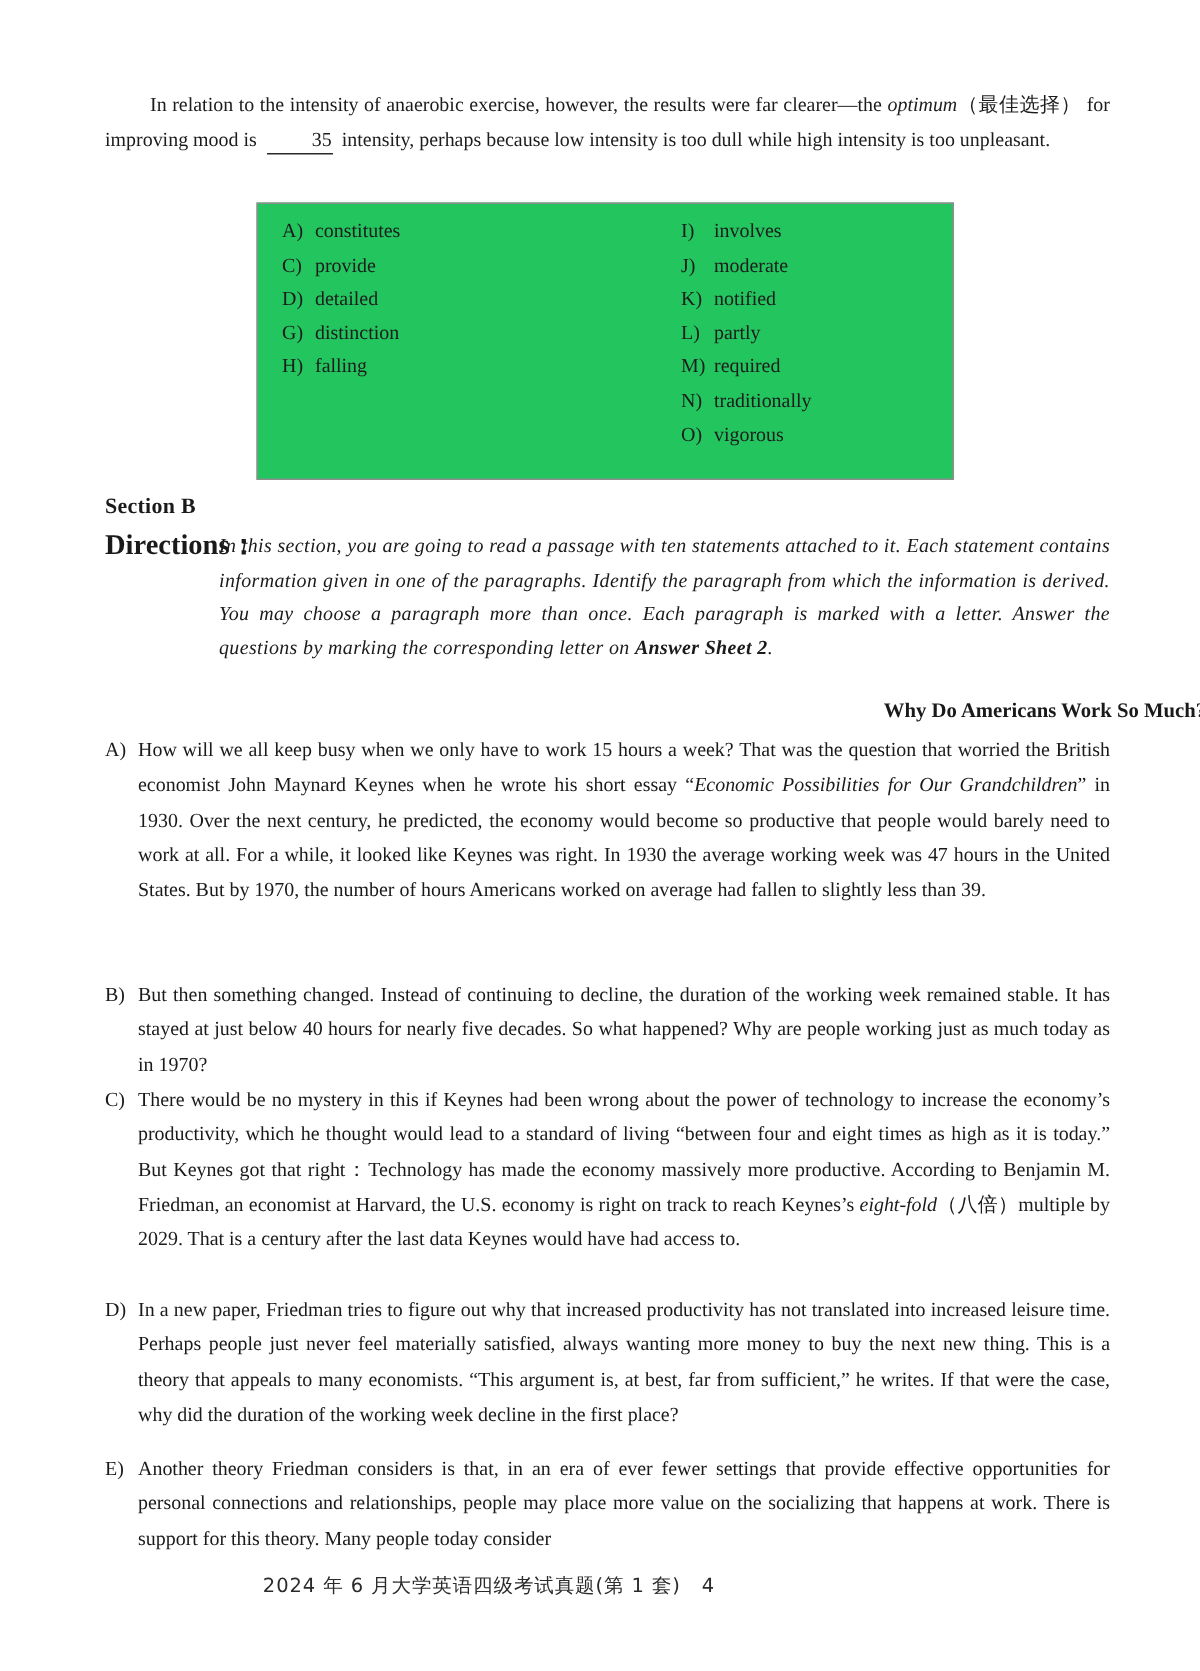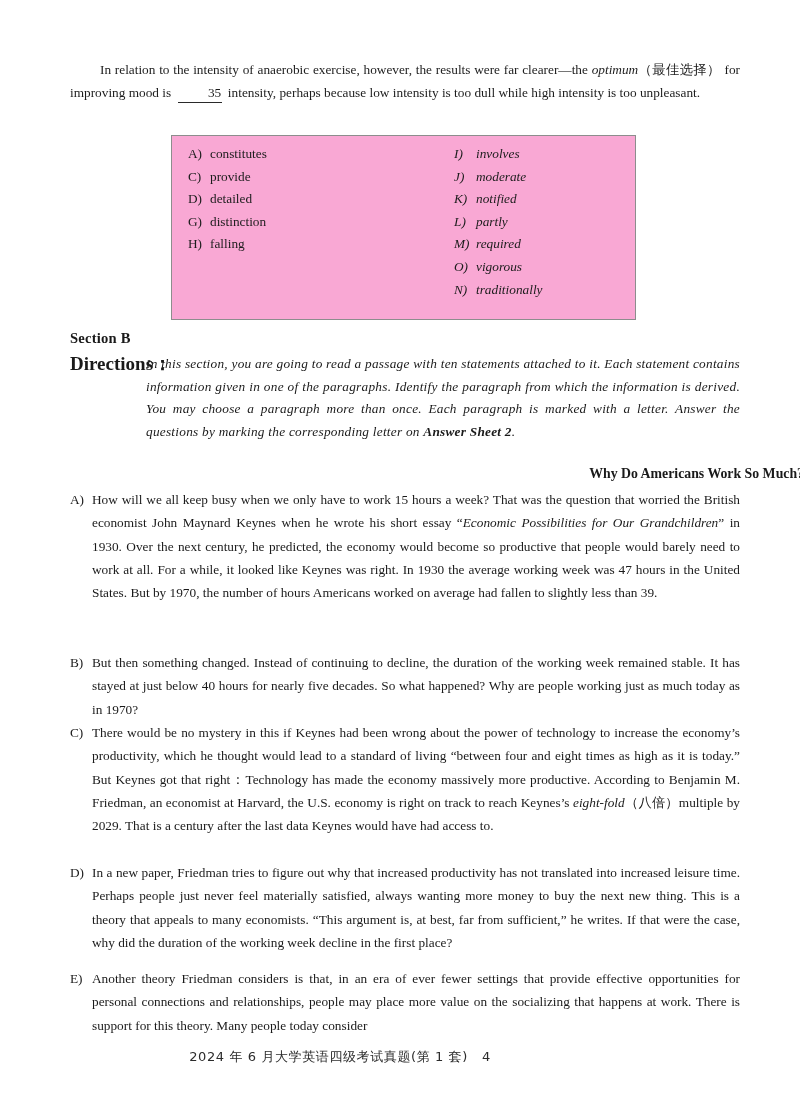--- a/index.html
+++ b/index.html
@@ -54,33 +54,33 @@
 
   
   .options-box {
     position: absolute;
     left: 167px;
     top: 135px;
     width: 465px;
     height: 185px;
     border: 1px solid #8d8d8d;
     box-sizing: border-box;
-    background: #f9a8d4;
+    background: #22c55e;
   }
   .options-grid {
     position: absolute;
     left: 16px;
     top: 7px;
     width: 440px;
     display: flex;
   }
   .opt-col {
     width: 50%;
   }
-  .opt-col.right { padding-left: 46px; box-sizing: border-box; font-style: italic; }
+  .opt-col.right { padding-left: 46px; box-sizing: border-box; }
   .opt-item {
     font-size: 13.3px;
     line-height: 22.6px;
     white-space: nowrap;
     color: #1c1c1c;
   }
   .opt-letter { display: inline-block; min-width: 22px; }
 
   
   .section-head {
@@ -153,21 +153,20 @@
   .footer {
     position: absolute;
     left: 0;
     top: 1048px;
     width: 644px;
     text-align: center;
     font-size: 13px;
     color: #2b2b2b;
     font-family: "DejaVu Sans", "Liberation Sans", sans-serif;
     letter-spacing: 0.6px;
-    margin-left: 14px;
   }
   .footer .pg { margin-left: 14px; }
 </style>
 </head>
 <body>
 
 <div class="page">
 
   <div class="para lead">
     <span>In relation to the intensity of anaerobic exercise, however, the results were far clearer—the </span><span class="ital">optimum</span><span>（最佳选择）</span><span> for improving mood is </span><span class="blank-ans">35</span><span> intensity, perhaps because low intensity is too dull while high intensity is too unpleasant.</span>
@@ -181,22 +180,22 @@
         <div class="opt-item"><span class="opt-letter">D)</span><span>detailed</span></div>
         <div class="opt-item"><span class="opt-letter">G)</span><span>distinction</span></div>
         <div class="opt-item"><span class="opt-letter">H)</span><span>falling</span></div>
       </div>
       <div class="opt-col right">
         <div class="opt-item"><span class="opt-letter">I)</span><span>involves</span></div>
         <div class="opt-item"><span class="opt-letter">J)</span><span>moderate</span></div>
         <div class="opt-item"><span class="opt-letter">K)</span><span>notified</span></div>
         <div class="opt-item"><span class="opt-letter">L)</span><span>partly</span></div>
         <div class="opt-item"><span class="opt-letter">M)</span><span>required</span></div>
+        <div class="opt-item"><span class="opt-letter">N)</span><span>traditionally</span></div>
         <div class="opt-item"><span class="opt-letter">O)</span><span>vigorous</span></div>
-        <div class="opt-item"><span class="opt-letter">N)</span><span>traditionally</span></div>
       </div>
     </div>
   </div>
 
   <div class="section-head">Section B</div>
 
   <div class="directions-wrap">
     <div class="directions-label">Directions：</div>
     <div class="directions-body"><span>In this section, you are going to read a passage with ten statements attached to it. Each statement contains information given in one of the paragraphs. Identify the paragraph from which the information is derived. You may choose a paragraph more than once. Each paragraph is marked with a letter. Answer the questions by marking the corresponding letter on </span><span class="bold">Answer Sheet 2</span><span>.</span></div>
   </div>

